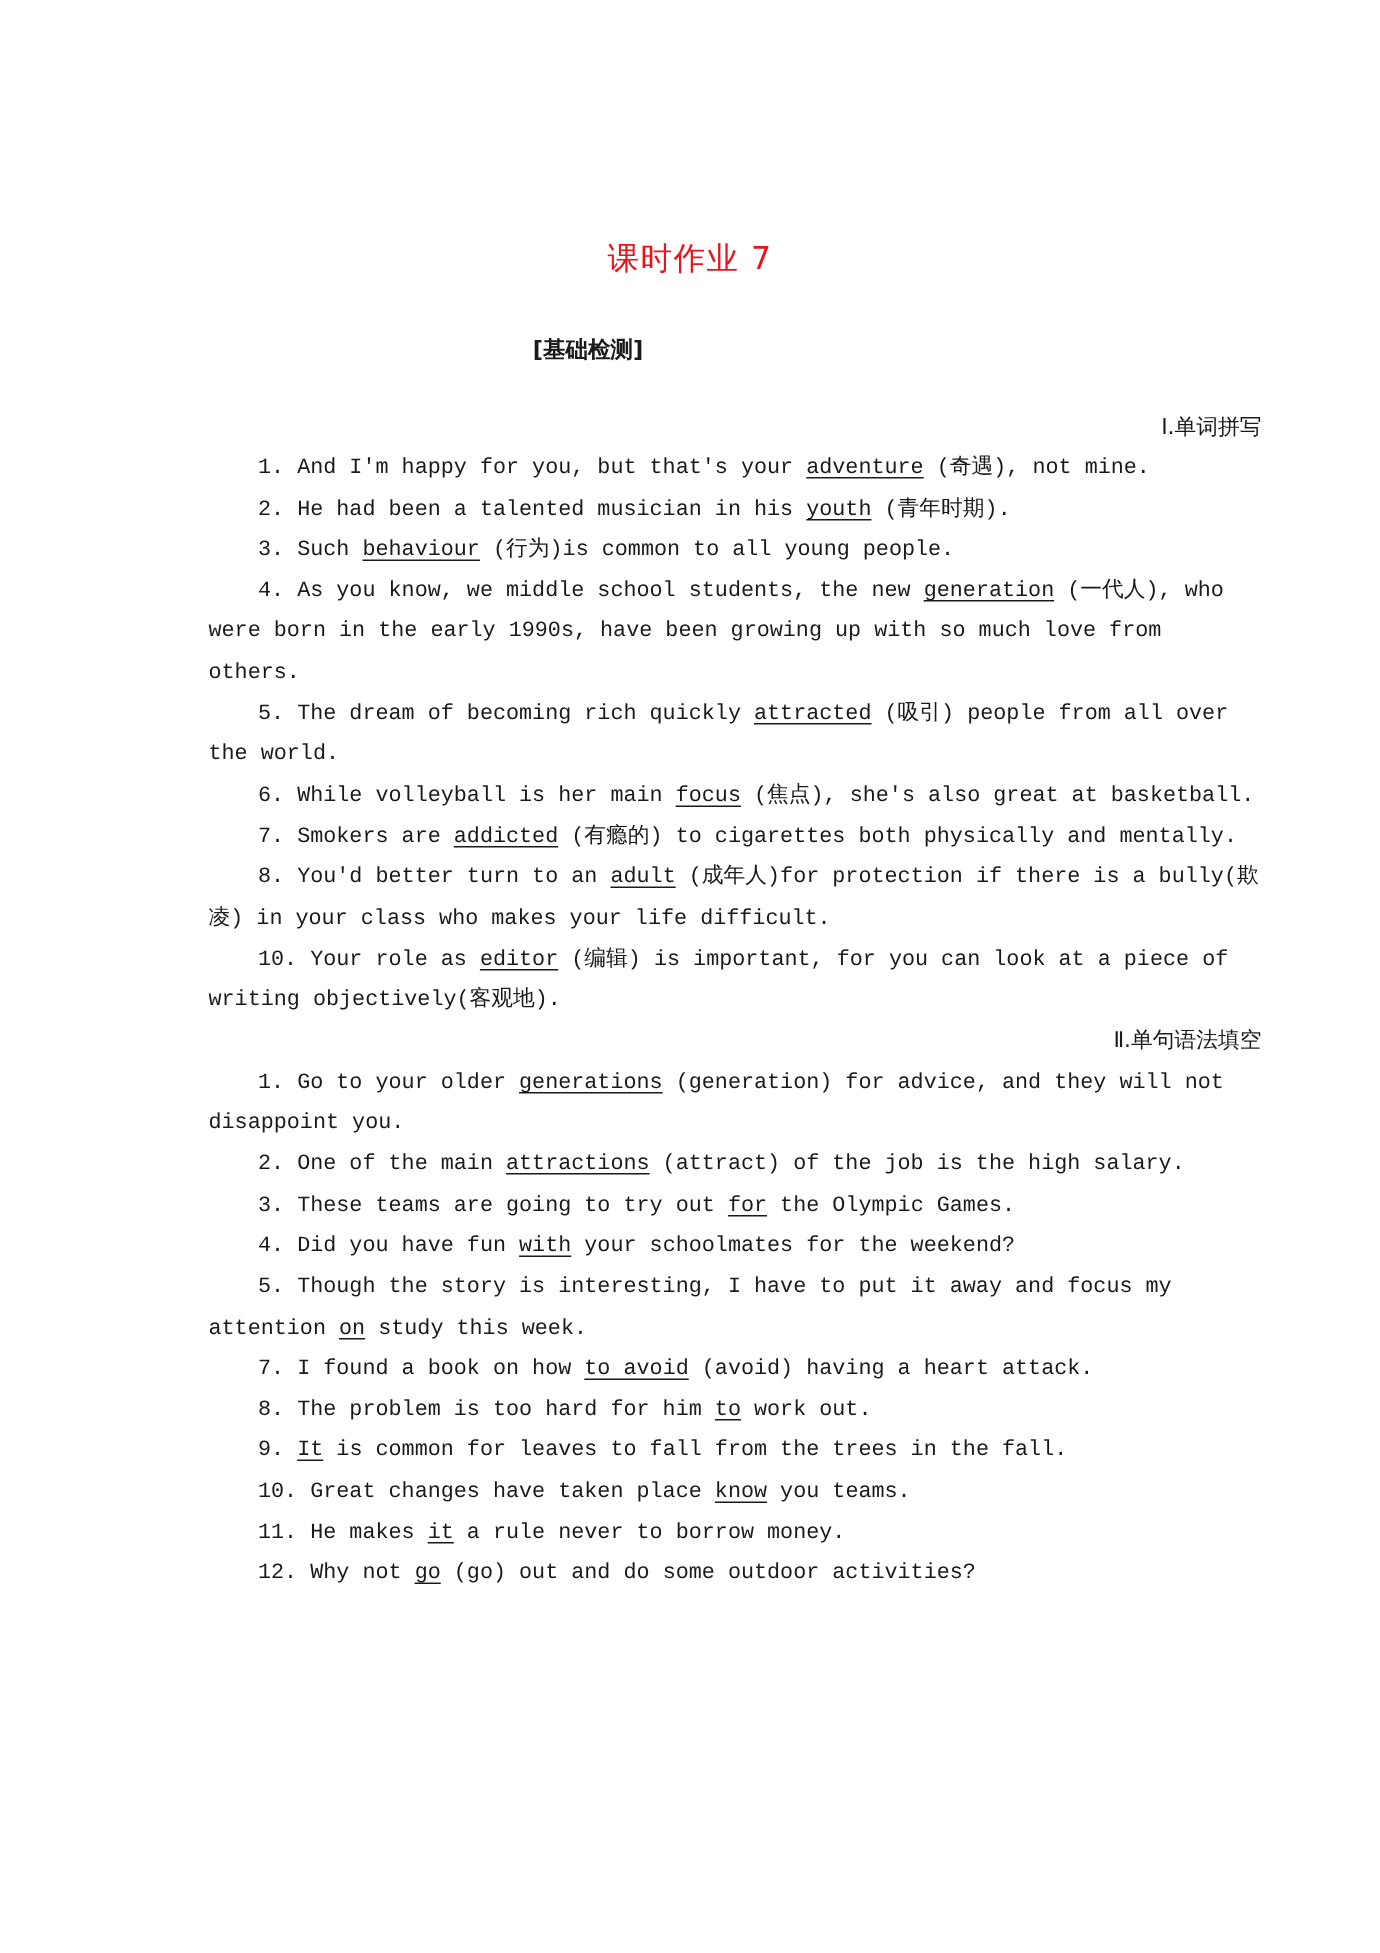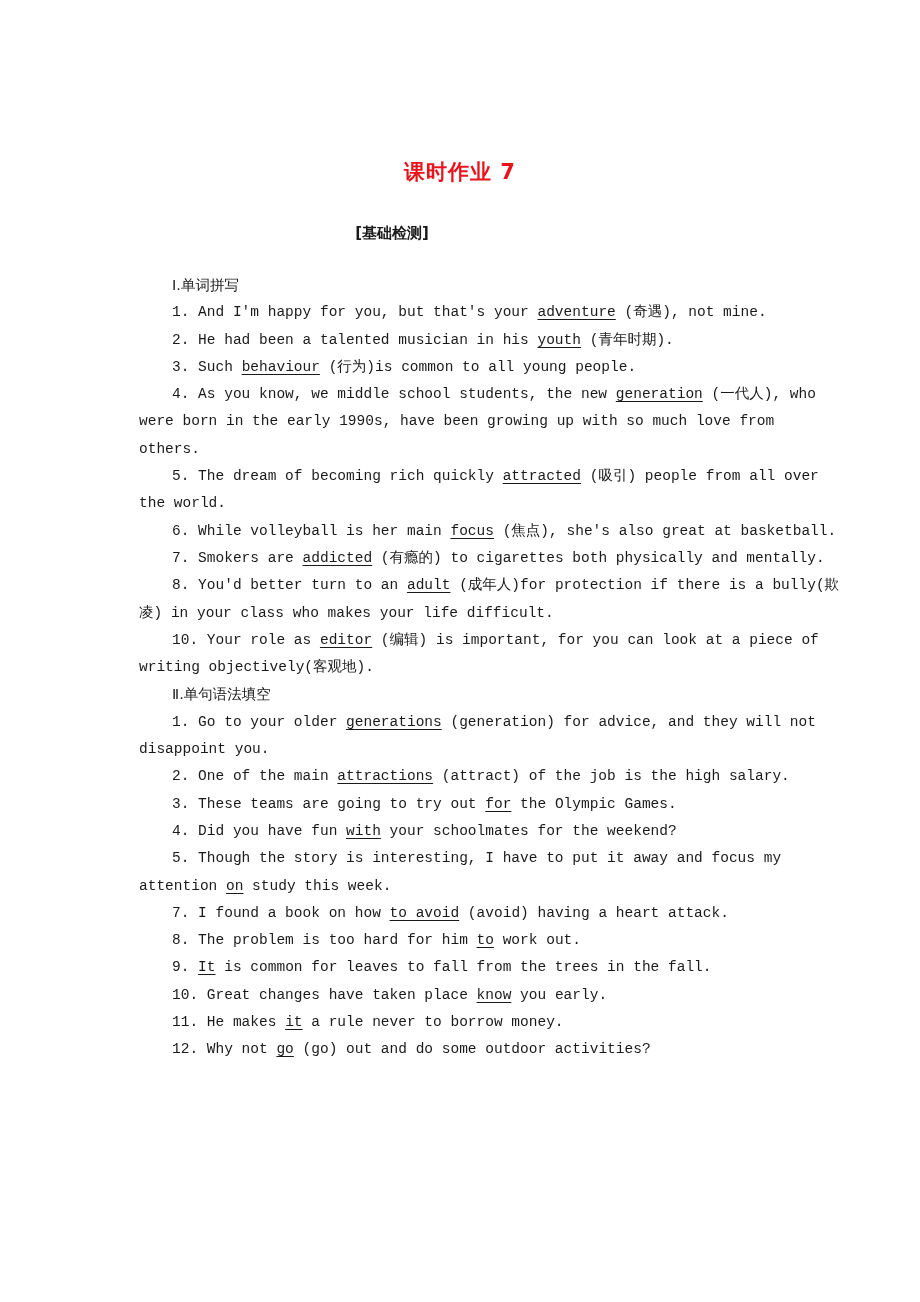--- a/index.html
+++ b/index.html
@@ -5,33 +5,33 @@
     html, body { margin: 0; padding: 0; background: #ffffff; }
     body { width: 920px; height: 1302px; position: relative; overflow: hidden; }
     .page {
       position: absolute; left: 0; top: 0; width: 920px; height: 1302px;
       color: #1a1a1a;
       font-family: "Liberation Mono", "DejaVu Sans Mono", monospace;
       font-size: 14.5px;
     }
     .title {
       position: absolute; top: 158px; left: 0; width: 920px; text-align: center;
-      color: #e8141c; font-weight: bold; font-size: 21px;
+      color: #e8141c; font-weight: normal; font-size: 21px;
       font-family: "DejaVu Sans", sans-serif; letter-spacing: 1px;
     }
     .subtitle {
       position: absolute; top: 224px; left: 0; width: 784px; text-align: center;
       font-weight: bold; font-size: 15px;
       font-family: "DejaVu Sans", sans-serif;
     }
     .body {
       position: absolute; top: 272px; left: 139px; width: 702px;
       line-height: 27.3px;
     }
-    .section-title { padding-left: 33px; font-family: "DejaVu Sans", sans-serif; font-size: 14.5px; }
+    .section-title { padding-left: 33px; font-family: "DejaVu Sans", sans-serif; font-size: 14.5px; text-align: right; }
     .item { text-indent: 33px; }
     .ans { text-decoration: underline; text-underline-offset: 3px; }
     p { margin: 0; }
   </style>
 </head>
 <body>
 
 <div class="page">
   <div class="title">课时作业 7</div>
   <div class="subtitle">[基础检测]</div>
@@ -52,18 +52,18 @@
     <p class="section-title">Ⅱ.单句语法填空</p>
     <div id="s2">
         <p class="item"><span>1. Go to your older </span><span class="ans">generations</span><span> (generation) for advice, and they will not disappoint you.</span></p>
         <p class="item"><span>2. One of the main </span><span class="ans">attractions</span><span> (attract) of the job is the high salary.</span></p>
         <p class="item"><span>3. These teams are going to try out </span><span class="ans">for</span><span> the Olympic Games.</span></p>
         <p class="item"><span>4. Did you have fun </span><span class="ans">with</span><span> your schoolmates for the weekend?</span></p>
         <p class="item"><span>5. Though the story is interesting, I have to put it away and focus my attention </span><span class="ans">on</span><span> study this week.</span></p>
         <p class="item"><span>7. I found a book on how </span><span class="ans">to avoid</span><span> (avoid) having a heart attack.</span></p>
         <p class="item"><span>8. The problem is too hard for him </span><span class="ans">to</span><span> work out.</span></p>
         <p class="item"><span>9. </span><span class="ans">It</span><span> is common for leaves to fall from the trees in the fall.</span></p>
-        <p class="item"><span>10. Great changes have taken place </span><span class="ans">know</span><span> you early.</span></p>
+        <p class="item"><span>10. Great changes have taken place </span><span class="ans">know</span><span> you teams.</span></p>
         <p class="item"><span>11. He makes </span><span class="ans">it</span><span> a rule never to borrow money.</span></p>
         <p class="item"><span>12. Why not </span><span class="ans">go</span><span> (go) out and do some outdoor activities?</span></p>
       </div>
   </div>
 </div>
 
 </body></html>

